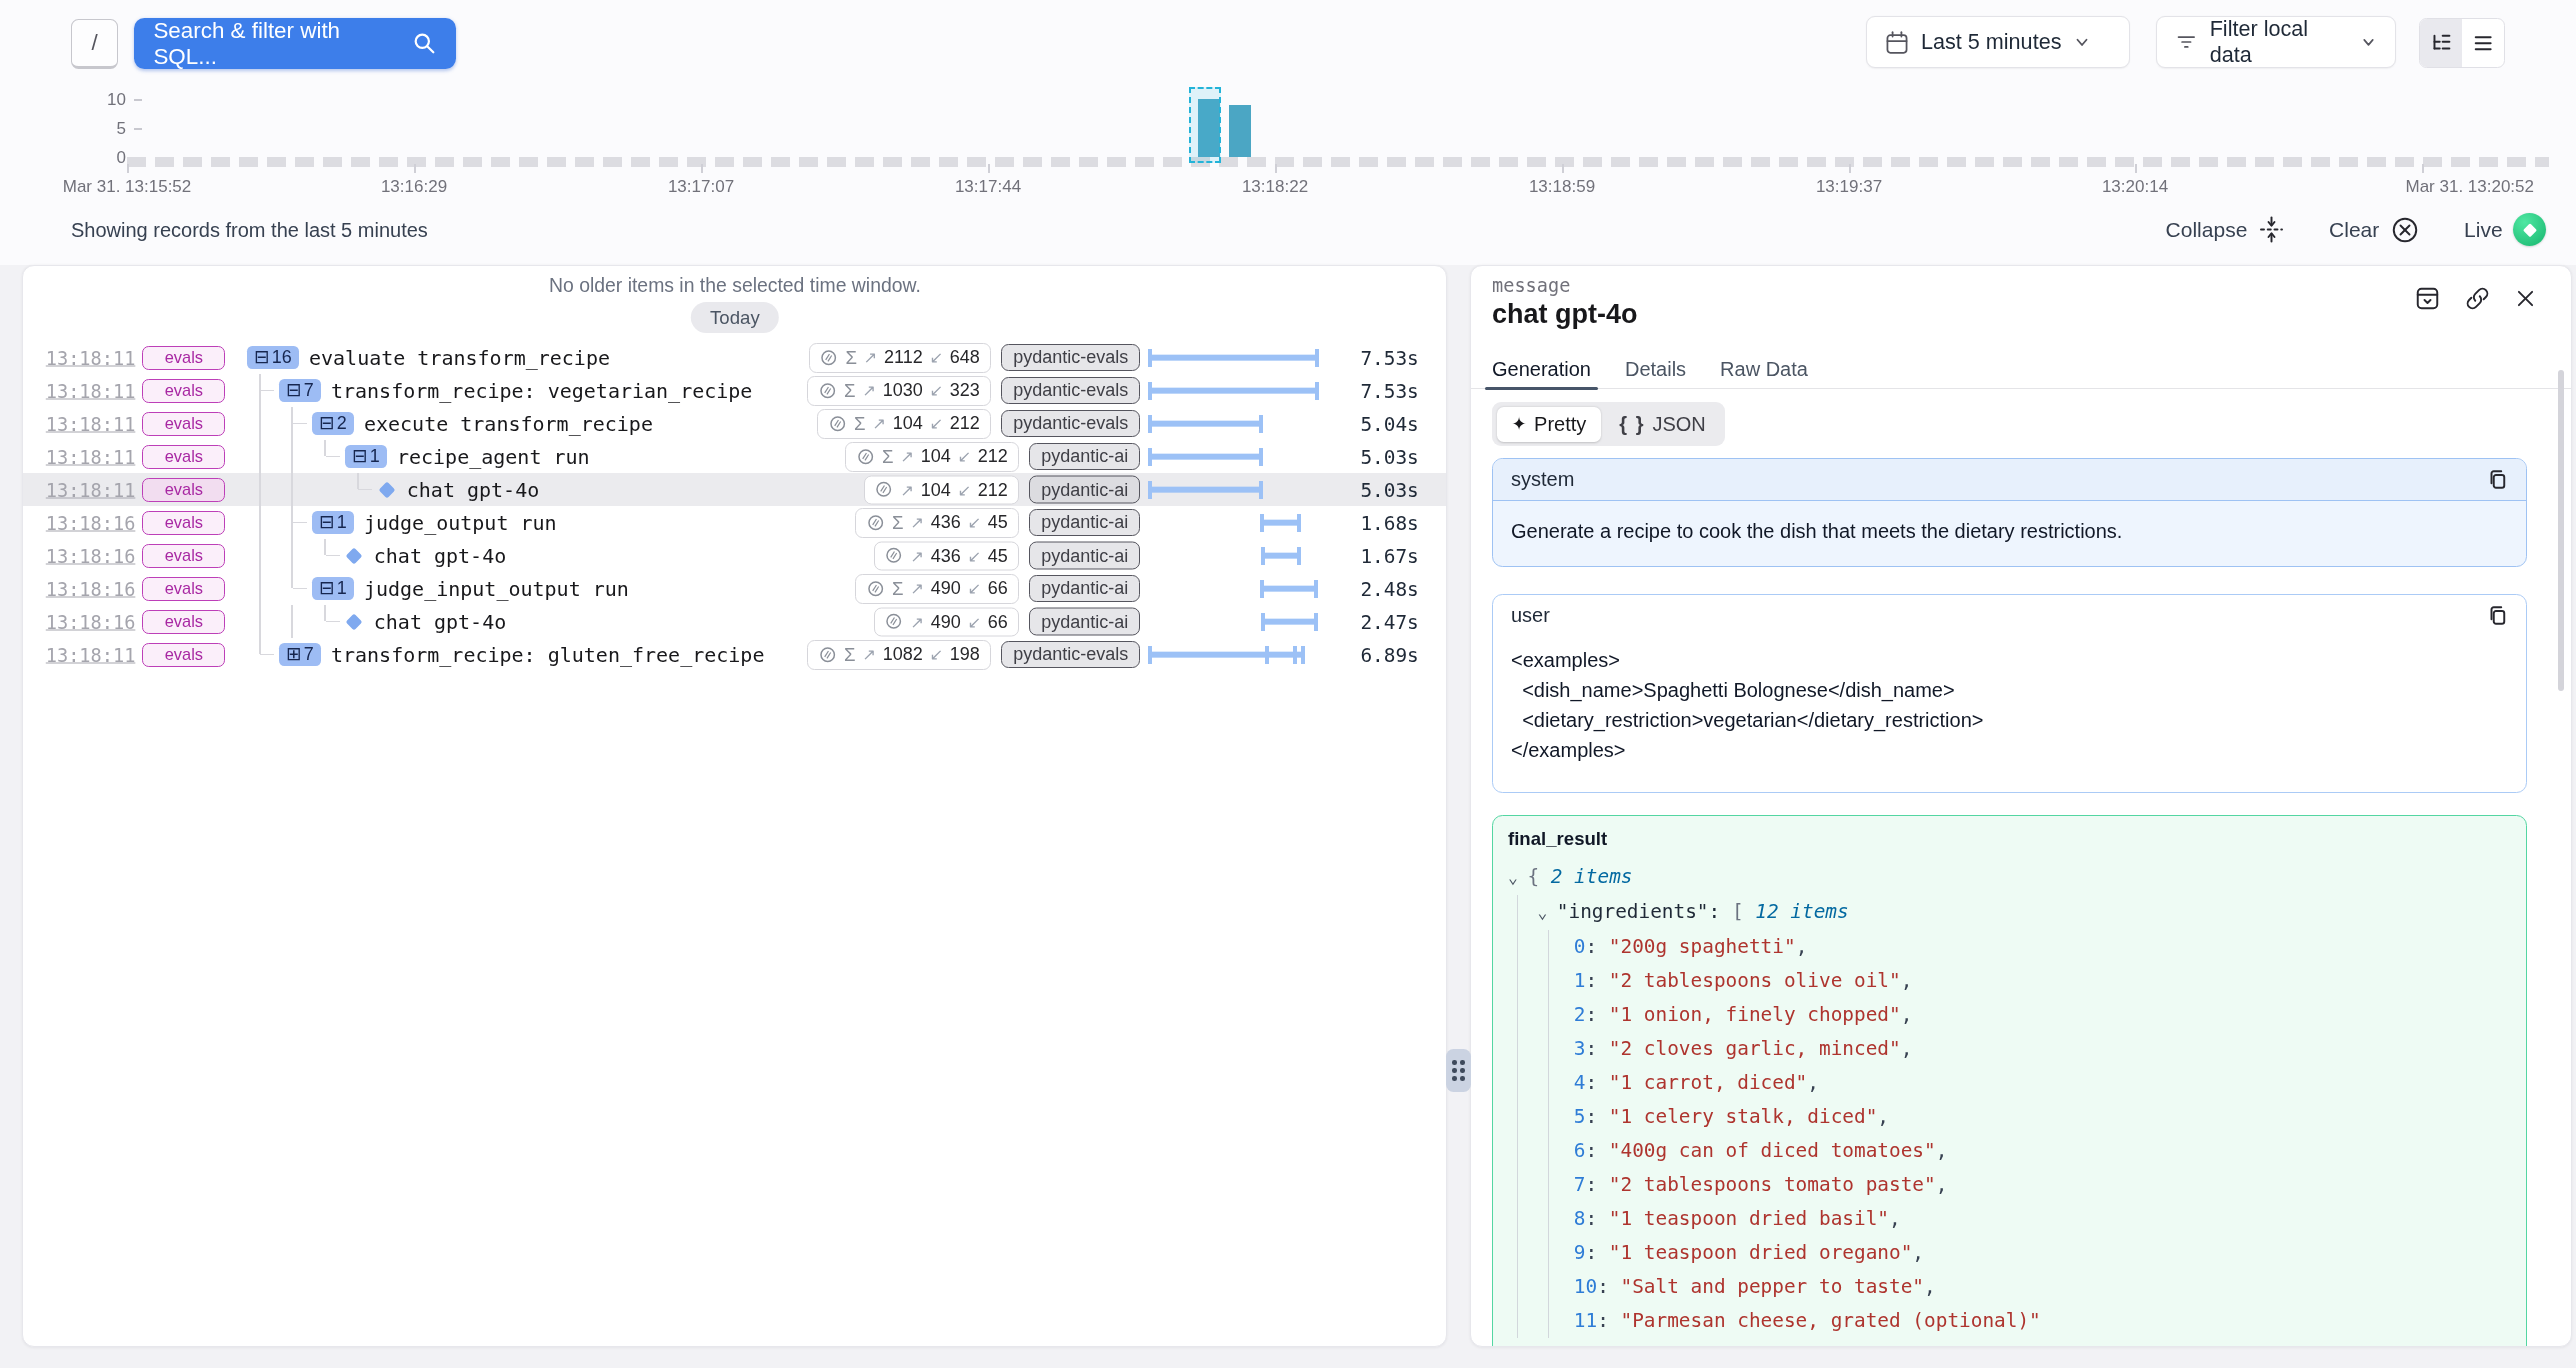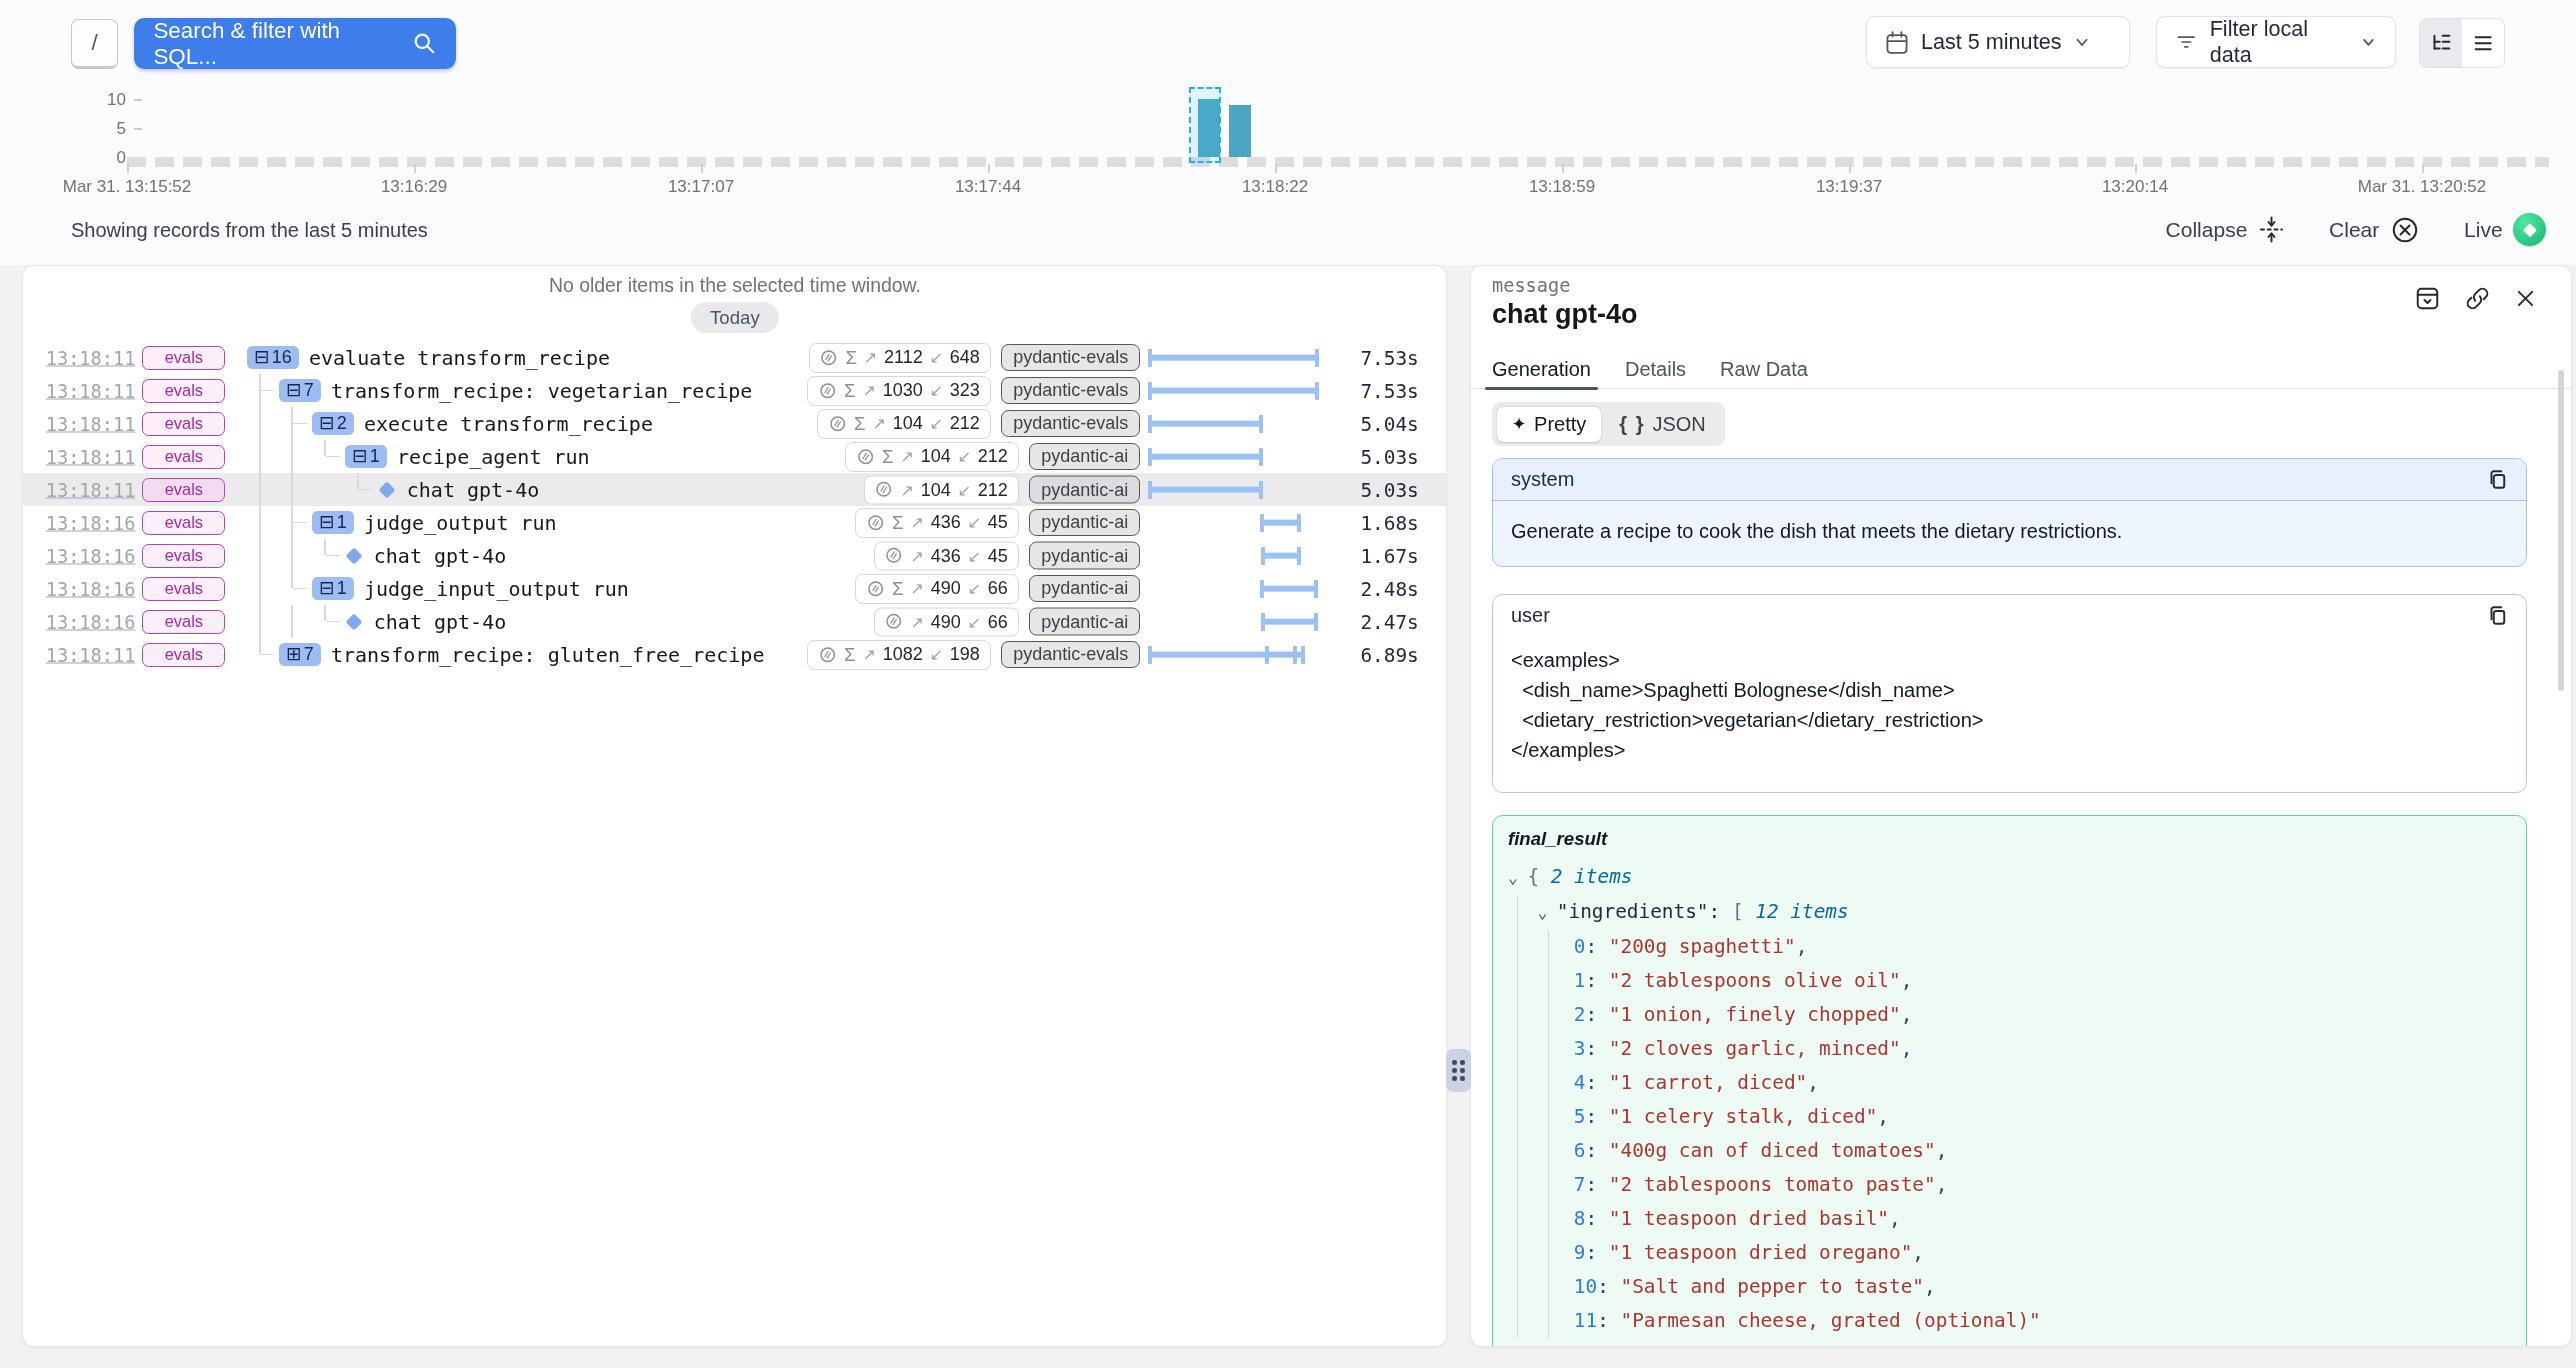--- a/index.html
+++ b/index.html
@@ -116,21 +116,21 @@
   .copy-btn{cursor:pointer;display:flex;}
   .card-sys{top:192px;height:109px;border:1.5px solid #9ec2f3;background:#eef5fe;}
   .card-sys .card-h{height:42px;background:#e7f0fc;border-bottom:1.5px solid #9ec2f3;box-sizing:border-box;}
   .card-sys .card-b{padding:19.4px 18px;font-size:20px;color:#111827;}
   .card-user{top:328px;height:199px;border:1.5px solid #abcbf6;background:#fff;}
   .card-user .card-h{height:40px;}
   .card-user .card-b{padding:10.4px 18px;font-size:20px;color:#111827;line-height:1.5;white-space:pre-wrap;}
   .card-asst{top:549px;height:566px;border:1.5px solid #53d6a2;background:#eefbf4;}
   .card-asst .card-h{height:42px;background:#e2f7ed;border-bottom:1.5px solid #4ad09c;box-sizing:border-box;}
   .card-asst .card-b{padding:12px 15px 0;}
-  .fr-label{font-size:18.6px;font-weight:bold;color:#111827;margin-bottom:10.4px;font-style:italic;}
+  .fr-label{font-size:18.6px;font-weight:bold;color:#111827;margin-bottom:10.4px;}
   .jtree{font-family:"DejaVu Sans Mono",monospace;font-size:19.4px;line-height:34px;color:#374151;}
   .jrow{white-space:nowrap;}
   .caret{display:inline-block;color:#4b5563;font-size:16.4px;width:19.4px;cursor:pointer;}
   .jbrace{color:#6b7280;}
   .jmeta{color:#0369a1;font-style:italic;}
   .jkey{color:#1f2937;}
   .jidx{color:#2e7cd6;}
   .jval{color:#ae342e;}
   .jchild{margin-left:9px;padding-left:19.4px;border-left:1.5px solid #d2d7dc;}
   .jchild2{margin-left:10.4px;padding-left:25px;border-left:1.5px solid #d2d7dc;}
@@ -219,21 +219,21 @@
         <div class="xlab" style="left: 988px;">13:17:44</div>
         <div class="xtick" style="left: 1275px;"></div>
         <div class="xlab" style="left: 1275px;">13:18:22</div>
         <div class="xtick" style="left: 1562px;"></div>
         <div class="xlab" style="left: 1562px;">13:18:59</div>
         <div class="xtick" style="left: 1849px;"></div>
         <div class="xlab" style="left: 1849px;">13:19:37</div>
         <div class="xtick" style="left: 2135px;"></div>
         <div class="xlab" style="left: 2135px;">13:20:14</div>
         <div class="xtick" style="left: 2422px;"></div>
-        <div class="xlab" style="left: 2422px;">Mar 31. 13:20:52</div>
+        <div class="xlab" style="left: 2422px; text-align: right;">Mar 31. 13:20:52</div>
       </div>
   </div>
 
   <div class="showing">Showing records from the last 5 minutes</div>
   <div class="statusbar">
     <div class="grp">
       <span>Collapse</span>
       <svg width="27" height="27" viewBox="0 0 36 36" class="icon-dark">
         <line x1="4" y1="18" x2="32" y2="18" stroke-dasharray="4 5"></line>
         <line x1="18" y1="2" x2="18" y2="12"></line>

